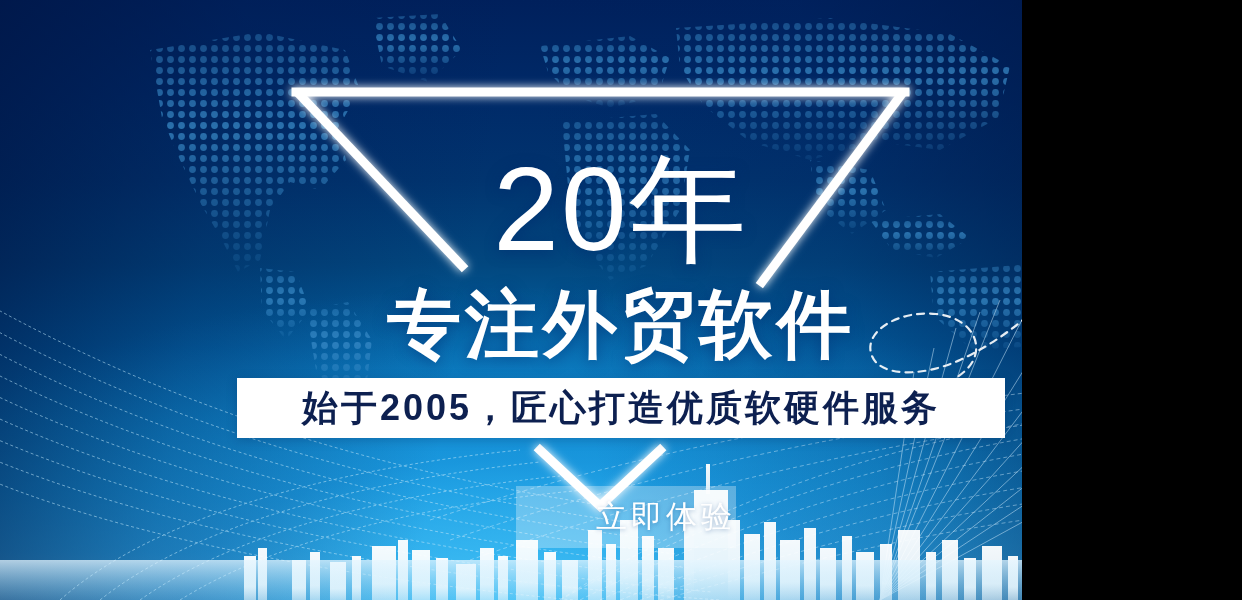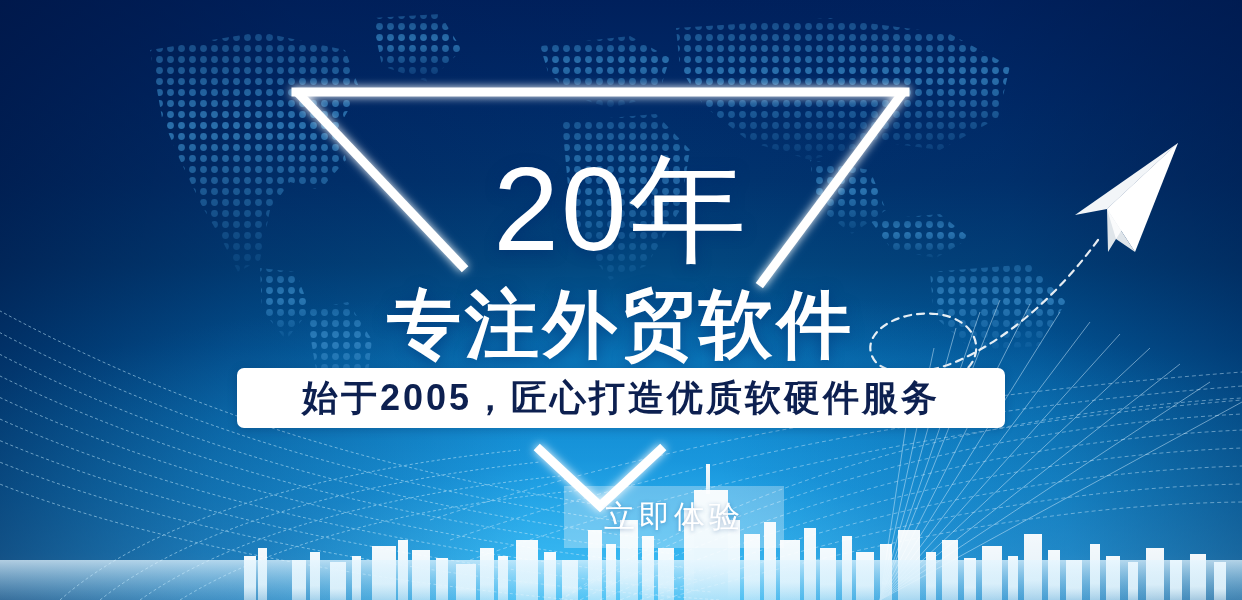--- a/index.html
+++ b/index.html
@@ -1,20 +1,20 @@
 <!DOCTYPE html>
 <html><head>
 <meta charset="utf-8">
 <style>
   html,body{margin:0;padding:0;background:#000;}
   *{box-sizing:border-box;}
 
   #banner{
     position:relative;
-    width:1242px;
+    width:1022px;
     height:600px;
     overflow:hidden;
     font-family:"Liberation Sans","DejaVu Sans",sans-serif;
     background:#012a6b;
   }
 
   
   .sky{
     position:absolute; inset:0;
     background:
@@ -75,44 +75,43 @@
     font-size:74px;
     line-height:1.05;
     font-weight:700;
     letter-spacing:4px;
     text-shadow:0 2px 14px rgba(0,40,110,.5);
   }
 
   
   .subbar{
     position:absolute;
-    left:237px; top:368px;
+    left:237px; top:378px;
     width:768px; height:60px;
     background:#ffffff;
     z-index:21;
     display:flex; align-items:center; justify-content:center;
     box-shadow:0 2px 10px rgba(0,30,80,.25);
-    border-radius:7px;
   }
   .subbar span{
     color:#0d2050;
     font-size:36px;
     font-weight:700;
     letter-spacing:3px;
     white-space:nowrap;
   }
 
   
   .cta{
     position:absolute;
     left:516px; top:486px;
     width:220px; height:62px;
     background:rgba(255,255,255,.30);
     z-index:22;
-    display:flex; align-items:center; justify-content:center;margin-left:48px;
+    display:flex; align-items:center; justify-content:flex-end;
   }
   .cta span{
     color:#ffffff;
     font-size:31px;
     font-weight:400;
     letter-spacing:4px;
     white-space:nowrap;
     text-shadow:0 1px 4px rgba(0,60,130,.35);
   }
 </style>

